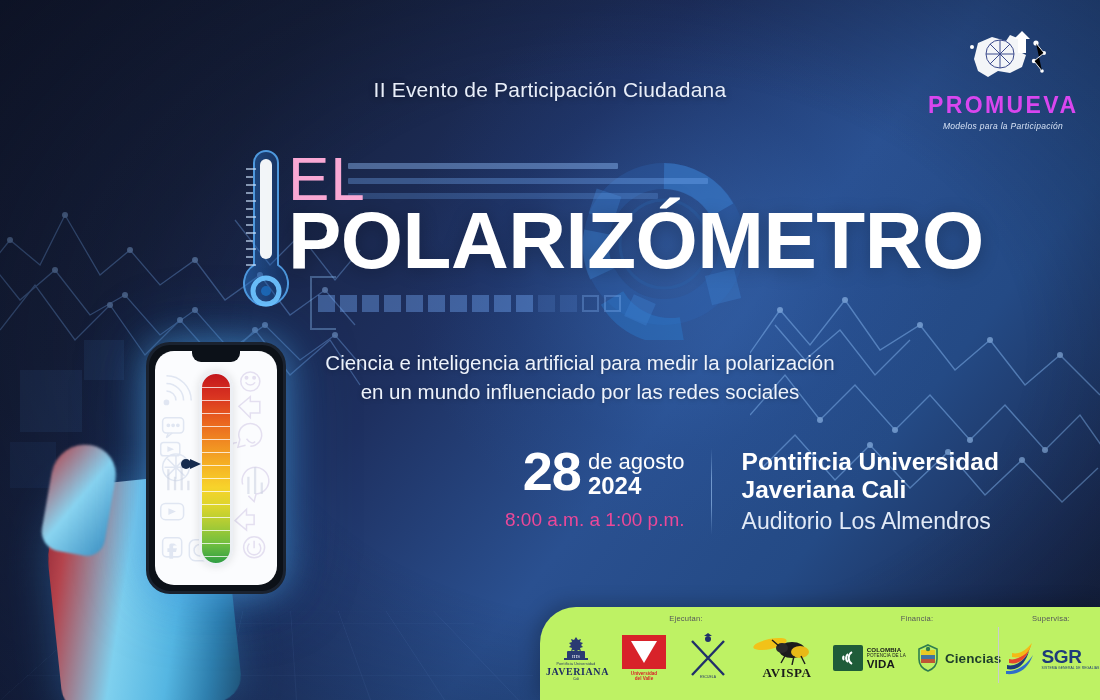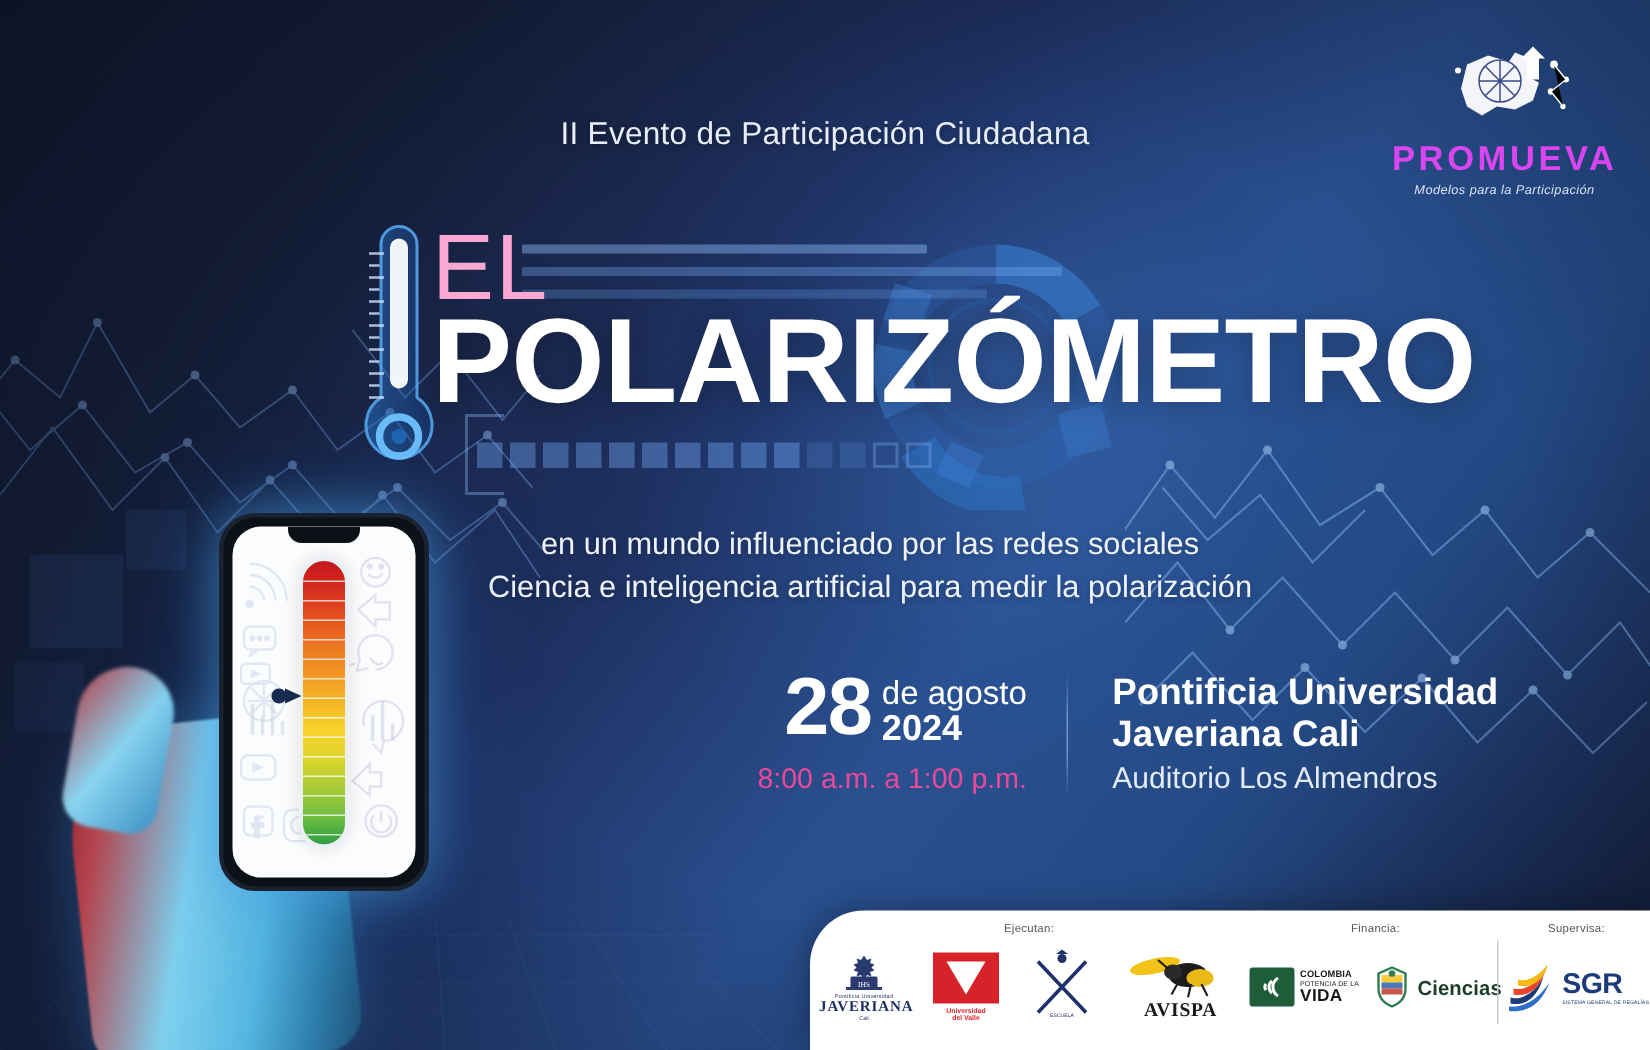--- a/index.html
+++ b/index.html
@@ -90,21 +90,21 @@
   .date-right { text-align:left; margin-left:7px; padding-top:2px; }
   .month { font-size:22px; color:#ffffff; font-weight:400; line-height:1.05; }
   .year { font-size:24px; color:#ffffff; font-weight:800; line-height:1.05; }
   .hours { font-size:19px; color:#ec4899; margin-top:11px; font-weight:400; }
 
   .divider { width:1px; align-self:stretch; min-height:84px;
     background:linear-gradient(to bottom, rgba(160,200,255,0) 0%, rgba(170,210,255,.55) 35%, rgba(170,210,255,.55) 65%, rgba(160,200,255,0) 100%); }
 
   .venue-block { padding-left:30px; }
   .venue-name { font-size:24.5px; font-weight:800; color:#ffffff; line-height:1.14; }
-  .venue-sub { font-size:20px; color:#e2eaf7; font-weight:400; margin-top:4px; }
+  .venue-sub { font-size:23px; color:#e2eaf7; font-weight:400; margin-top:4px; }
 
   
   .phone-area { position:absolute; left:30px; top:330px; width:290px; height:370px; }
   .hand {
     position:absolute; left:22px; top:150px; width:180px; height:230px;
     background:linear-gradient(105deg, #8a2230 0%, #b4434c 14%, #7fd0ee 42%, #55b6e2 66%, #2e7fae 84%, #1d4f74 100%);
     border-radius:62px 42px 30px 34px / 80px 70px 26px 30px;
     filter:blur(0.6px);
     box-shadow:0 0 40px rgba(60,150,220,.35);
     transform:rotate(-6deg);
@@ -134,21 +134,21 @@
     border-top:5px solid transparent; border-bottom:5px solid transparent;
     border-left:11px solid #162b4d; }
   .doodles { position:absolute; inset:0; z-index:1; opacity:.5; }
 
   
   .fineprint { position:absolute; left:196px; bottom:18px; width:360px;
     font-size:8.6px; line-height:1.65; color:#b9c8e2; letter-spacing:.1px; }
 
   
   .footer { position:absolute; left:540px; top:607px; width:560px; height:93px;
-    background:#ffffff; border-radius:36px 0 0 0; z-index:5;
+    background:#bef264; border-radius:36px 0 0 0; z-index:5;
     box-shadow:-4px -4px 18px rgba(0,0,0,.22); }
   .foot-inner { position:relative; width:100%; height:100%; display:flex; }
   .foot-group { display:flex; flex-direction:column; align-items:center; justify-content:flex-start;
     padding-top:7px; }
   .g-ejecutan { width:292px; }
   .g-financia { width:170px; }
   .g-supervisa{ width:98px; }
   .foot-label { font-size:7.6px; color:#55565a; letter-spacing:.2px; margin-bottom:6px; }
   .foot-logos { display:flex; align-items:center; justify-content:center; gap:14px; height:58px; }
   .vline { position:absolute; left:458px; top:20px; width:1px; height:56px; background:#c9ccd2; }
@@ -330,22 +330,22 @@
       <b class="outline"></b>
       <b class="outline"></b>
   </div>
 
   <div class="title-wrap">
     <div class="title-small">EL</div>
     <div class="title-big">POLARIZÓMETRO</div>
   </div>
 
   <div class="subtitle">
+    <div>Ciencia e inteligencia artificial para medir la polarización</div>
     <div>en un mundo influenciado por las redes sociales</div>
-    <div>Ciencia e inteligencia artificial para medir la polarización</div>
   </div>
 
   <div class="info-row">
     <div class="date-block">
       <div class="date-line">
         <div class="day">28</div>
         <div class="date-right">
           <div class="month">de agosto</div>
           <div class="year">2024</div>
         </div>

